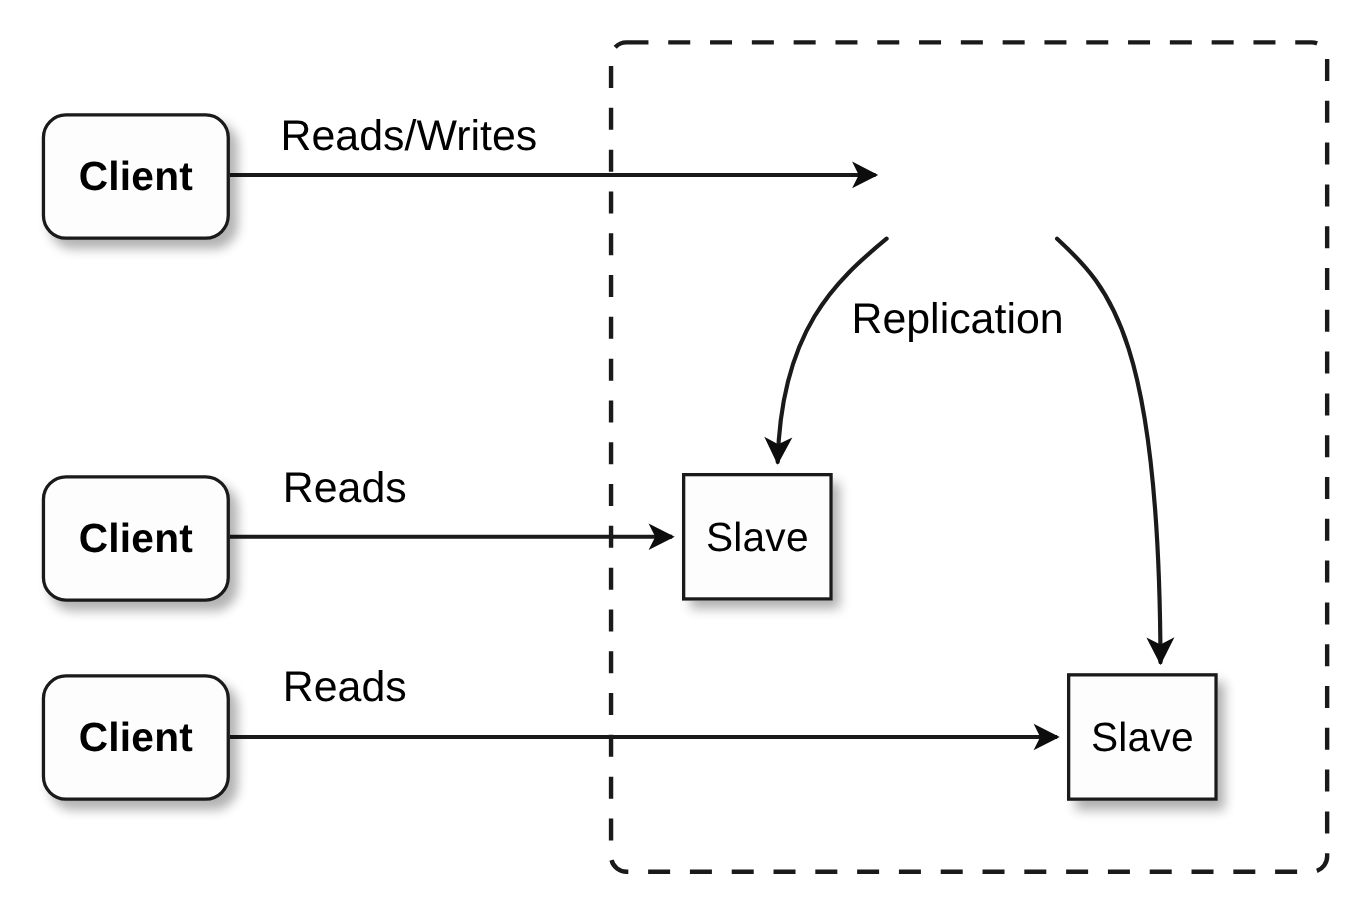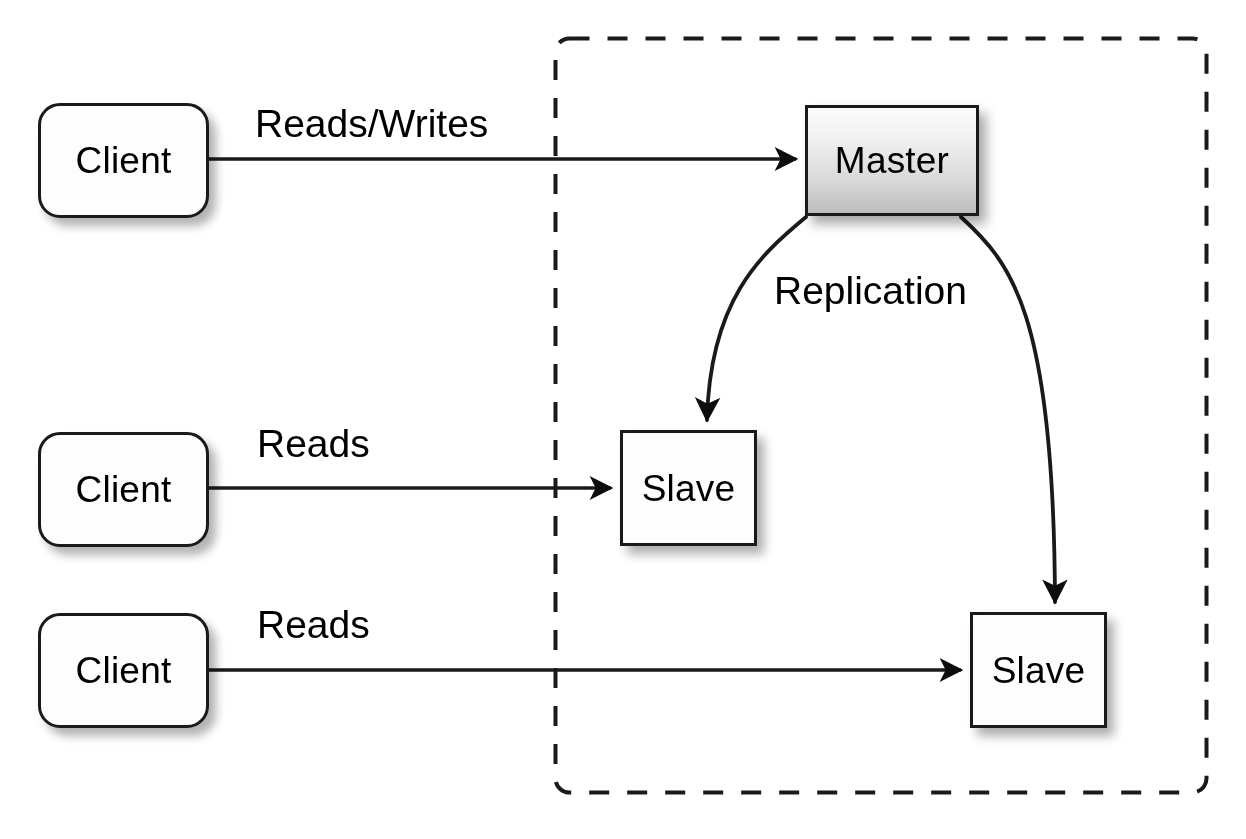--- a/index.html
+++ b/index.html
@@ -37,20 +37,21 @@
     line-height: 1;
     letter-spacing: 0.2px;
     z-index: 5;
   }
   .client-node {
     width: 171px;
     height: 115px;
     border-radius: 22px;
     background: #fdfdfd;
     box-shadow: 7px 8px 10px rgba(0,0,0,0.30);
+    font-weight: bold;
   }
   .slave-node {
     width: 137px;
     height: 116px;
     border-radius: 0;
     background: #fdfdfd;
     box-shadow: 7px 8px 10px rgba(0,0,0,0.32);
   }
   .master-node {
     width: 174px;
@@ -117,23 +118,20 @@
   </div>
 
   <div class="node client-node" id="client-2">
     <span>Client</span>
   </div>
 
   <div class="node client-node" id="client-3">
     <span>Client</span>
   </div>
 
-  <div class="node master-node" id="master">
-    <span>Master</span>
-  </div>
 
   <div class="node slave-node" id="slave-1">
     <span>Slave</span>
   </div>
 
   <div class="node slave-node" id="slave-2">
     <span>Slave</span>
   </div>
 
   <div class="edge-label" id="label-reads-writes">Reads/Writes</div>

